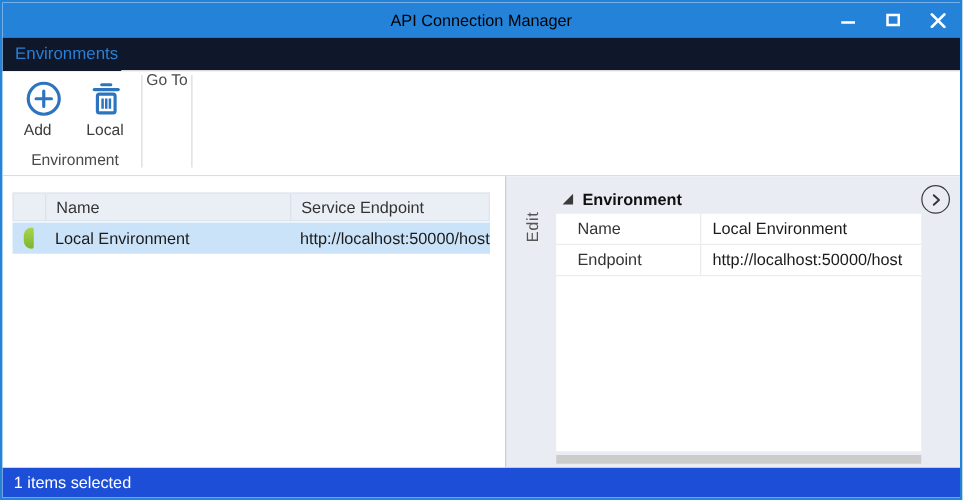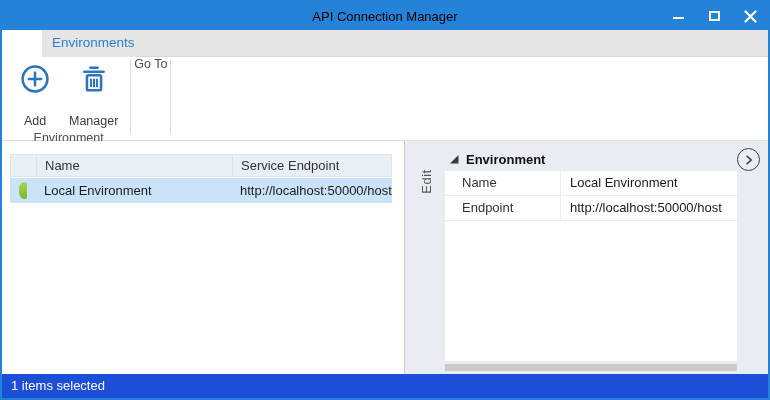--- a/index.html
+++ b/index.html
@@ -17,30 +17,30 @@
   .title{ position:absolute; left:0; right:0; top:0; height:28px;
           display:flex; align-items:center; justify-content:center;
           color:#000000; font-size:13px; }
   .controls{ position:absolute; right:10px; top:0; height:28px;
              display:flex; align-items:center; gap:20px; }
   .ctrl{ width:16px; height:16px; display:flex; align-items:center; justify-content:center; cursor:pointer; }
   .min-glyph{ width:11px; height:2px; background:#fff; display:block; margin-top:4px; }
   .max-glyph{ width:11px; height:10px; border:2px solid #fff; display:block; }
 
   
-  .tabrow{ position:relative; height:27px; background:#e5e5e5; flex:0 0 27px;margin-left:40px; }
+  .tabrow{ position:relative; height:27px; background:#0f172a; flex:0 0 27px; }
   .tab{ position:absolute; left:10px; top:5px; font-size:13.5px; color:#2A7FD4; cursor:pointer; }
   .tab-underline{ position:absolute; left:95px; right:0; bottom:0; height:1px; background:#D8D8D8; }
 
   
   .ribbon{ position:relative; height:84px; flex:0 0 84px; background:#fff;
            border-bottom:1px solid #D9DDE2; display:flex; padding-left:8px; }
   .rgroup{ display:flex; flex-direction:column; }
   .rbuttons{ flex:1; display:flex; align-items:flex-start; padding-top:3px; }
-  .rbtn{ display:flex; flex-direction:column; align-items:center; gap:19px;
+  .rbtn{ display:flex; flex-direction:column; gap:2px;
          padding:3px 9px; cursor:pointer; }
   .rbtn svg{ display:block; }
   .rlabel{ font-size:12.5px; color:#3c3c3c; white-space:nowrap; }
   .glabel{ text-align:center; font-size:12.5px; color:#4a4a4a; padding-bottom:5px; white-space:nowrap; }
   .gsep{ width:1px; background:#DCDCDC; margin:3px 3px 6px 3px; }
 
   
   .content{ flex:1; display:flex; min-height:0; }
   .left-pane{ flex:1; position:relative; background:#fff; }
 
@@ -122,21 +122,21 @@
           </svg>
           <span class="rlabel">Add</span>
         </div>
         <div class="rbtn">
           <svg width="32" height="32" viewBox="0 0 24 24" fill="none">
             <path d="M9.3 3.6 H14.7" stroke="#2D74BE" stroke-width="1.9" stroke-linecap="round"></path>
             <path d="M4.8 6.5 H19.2" stroke="#2D74BE" stroke-width="1.9" stroke-linecap="round"></path>
             <rect x="6.7" y="9.2" width="10.6" height="11.3" rx="1.2" stroke="#2D74BE" stroke-width="1.9"></rect>
             <path d="M9.8 11.8 V18 M12 11.8 V18 M14.2 11.8 V18" stroke="#2D74BE" stroke-width="1.5"></path>
           </svg>
-          <span class="rlabel">Manager</span>
+          <span class="rlabel">Local</span>
         </div>
       </div>
       <div class="glabel">Environment</div>
     </div>
 
     <div class="gsep"></div>
 
     <div class="rgroup">
       <div class="glabel">Go To</div>
     </div>

